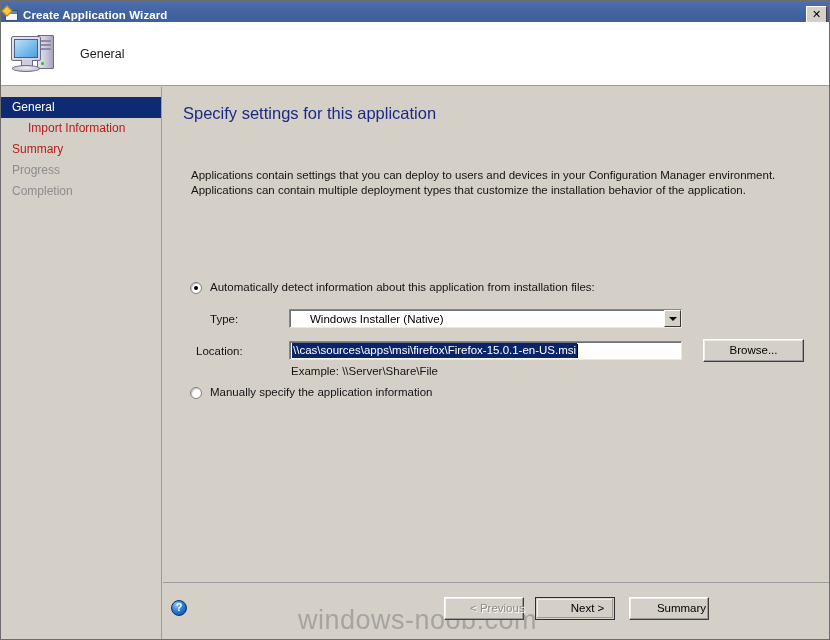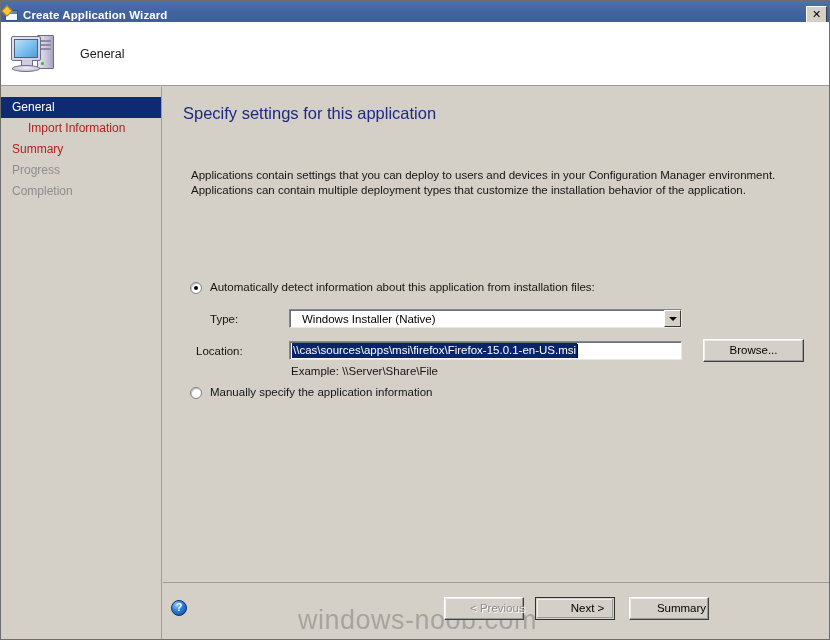--- a/index.html
+++ b/index.html
@@ -287,21 +287,21 @@
     border: 1px solid;
     border-color: #828790 #e8e8e8 #e8e8e8 #828790;
     box-shadow: inset 1px 1px 0 #6d7279;
     box-sizing: border-box;
     display: flex;
     align-items: center;
     cursor: default;
   }
   #type-combo .cb-text {
     flex: 1 1 auto;
-    padding-left: 12px;
+    padding-left: 20px;
     font-size: 11.5px;
     color: #000;
     white-space: nowrap;
     overflow: hidden;
   }
   #type-combo .cb-arrow {
     width: 17px; height: 17px;
     margin-right: 0px;
     background: #d4d0c8;
     border: 1px solid;

